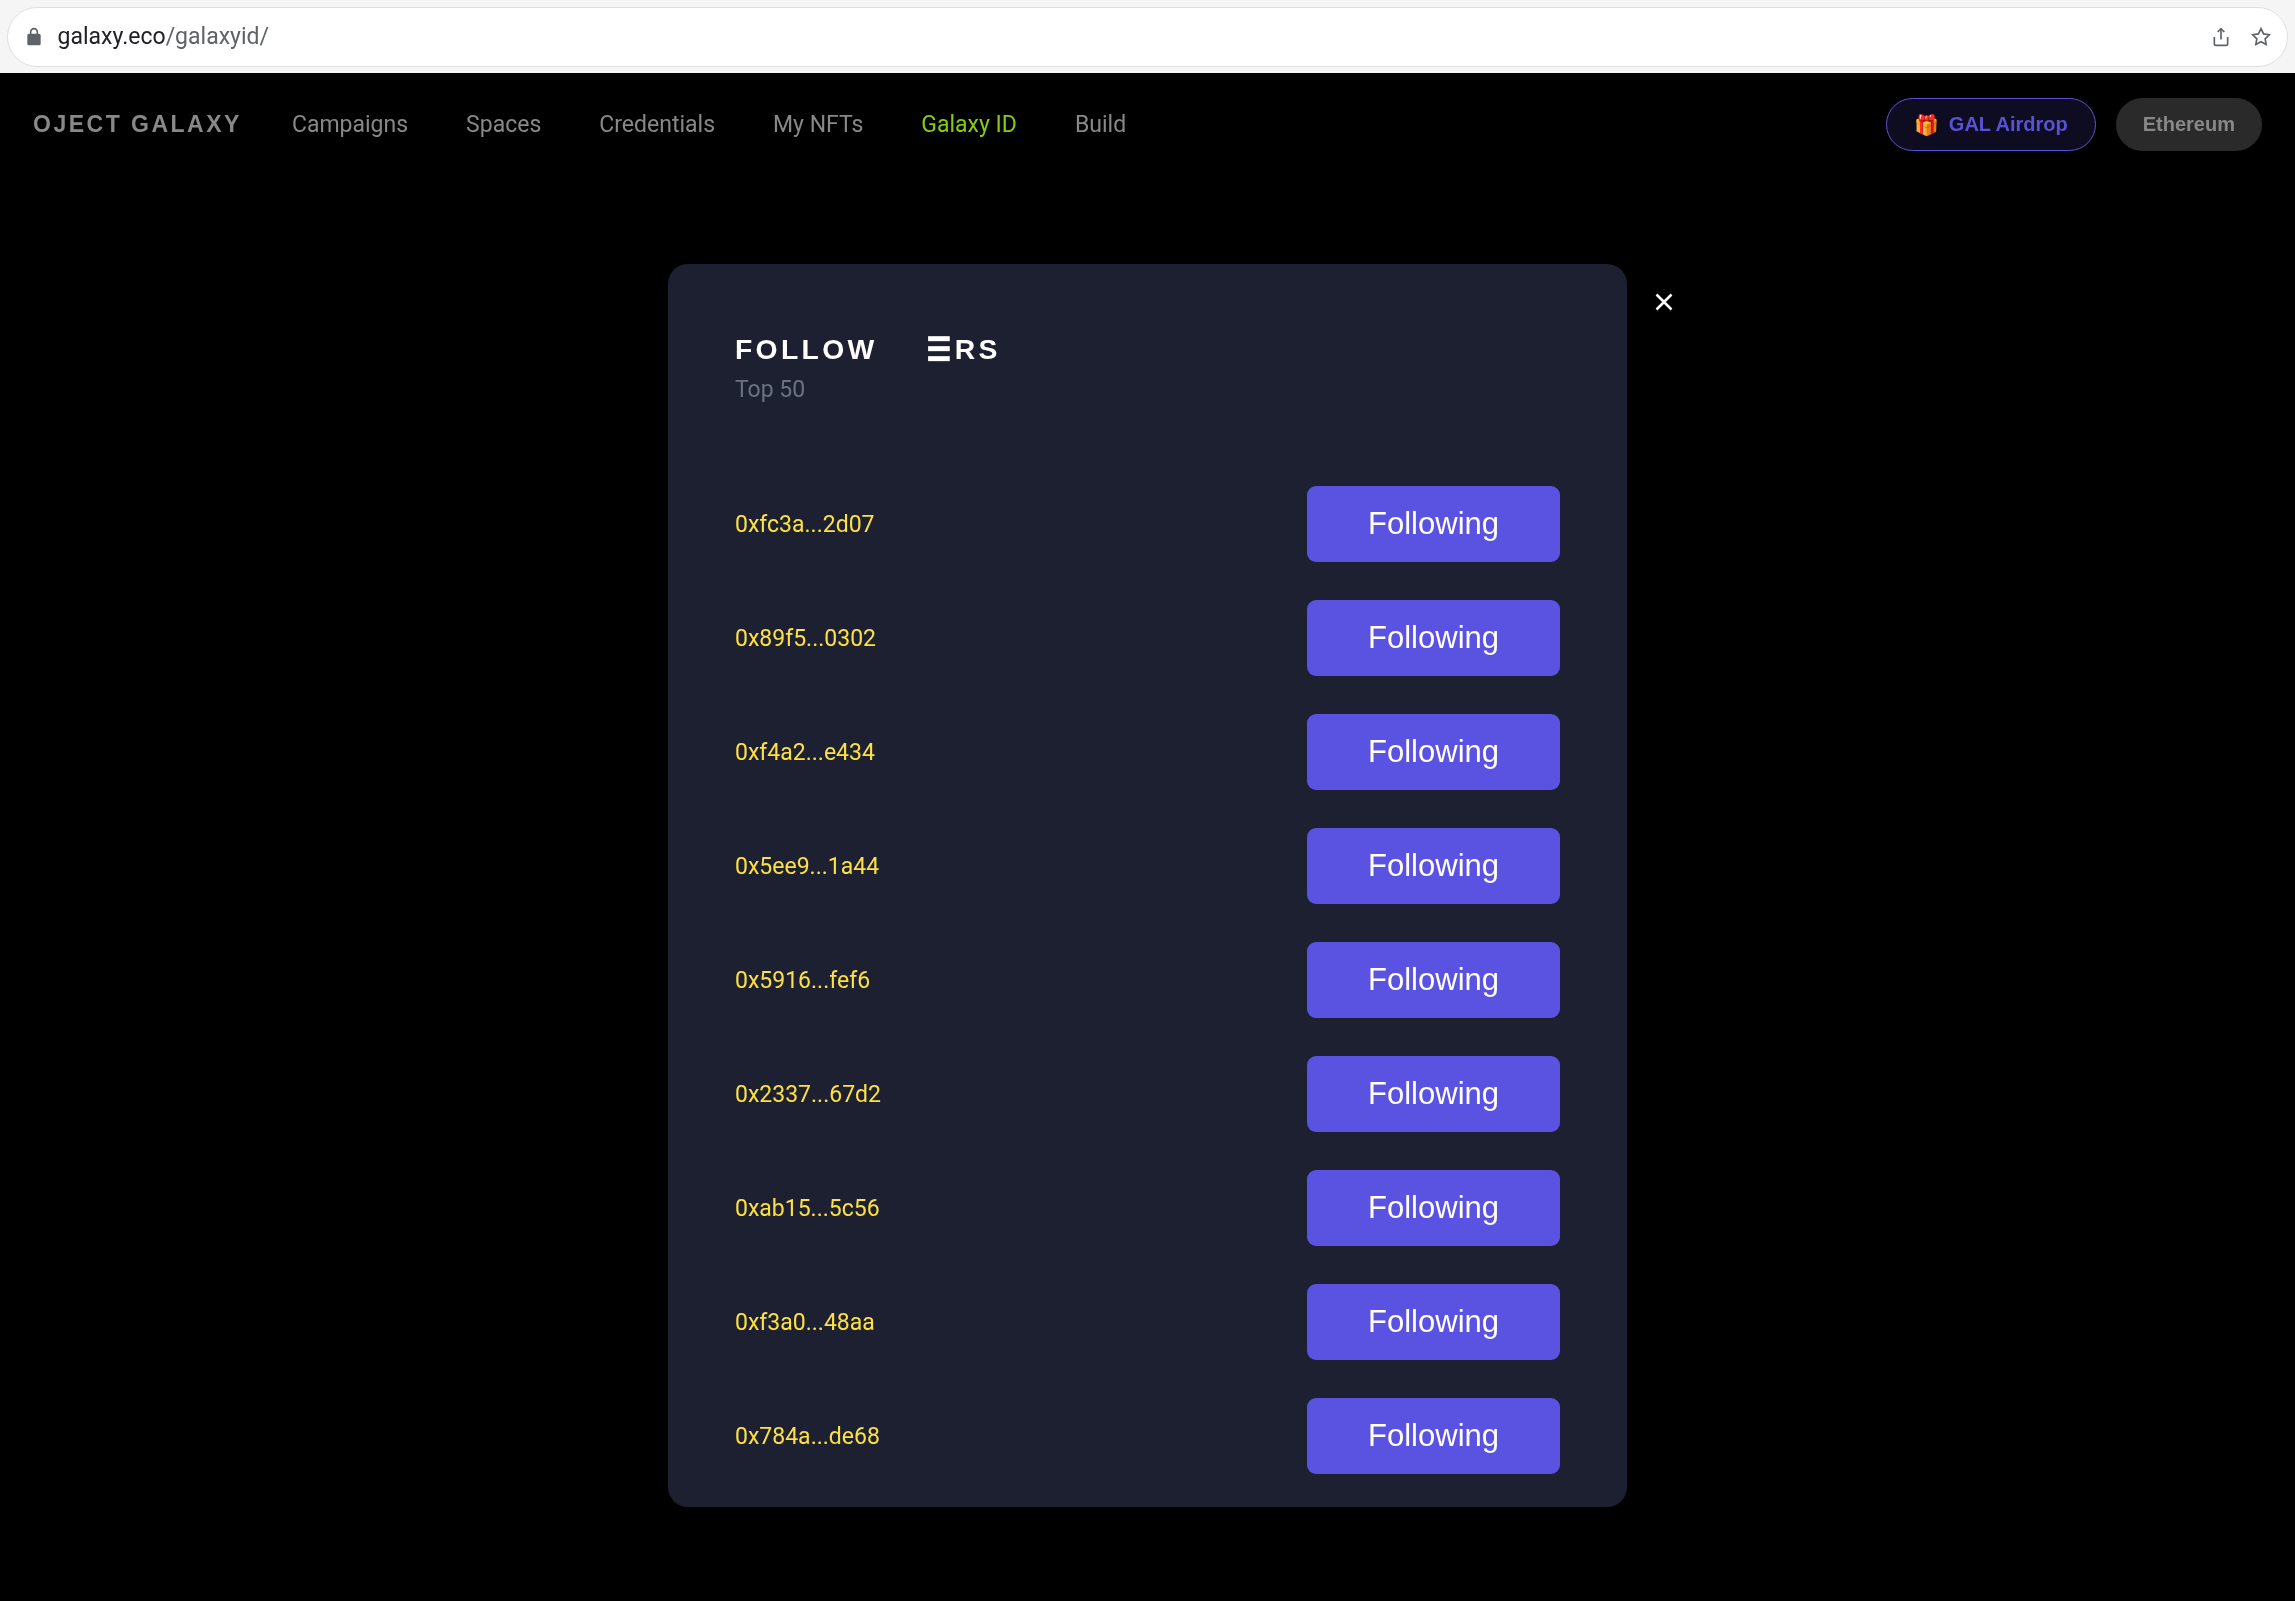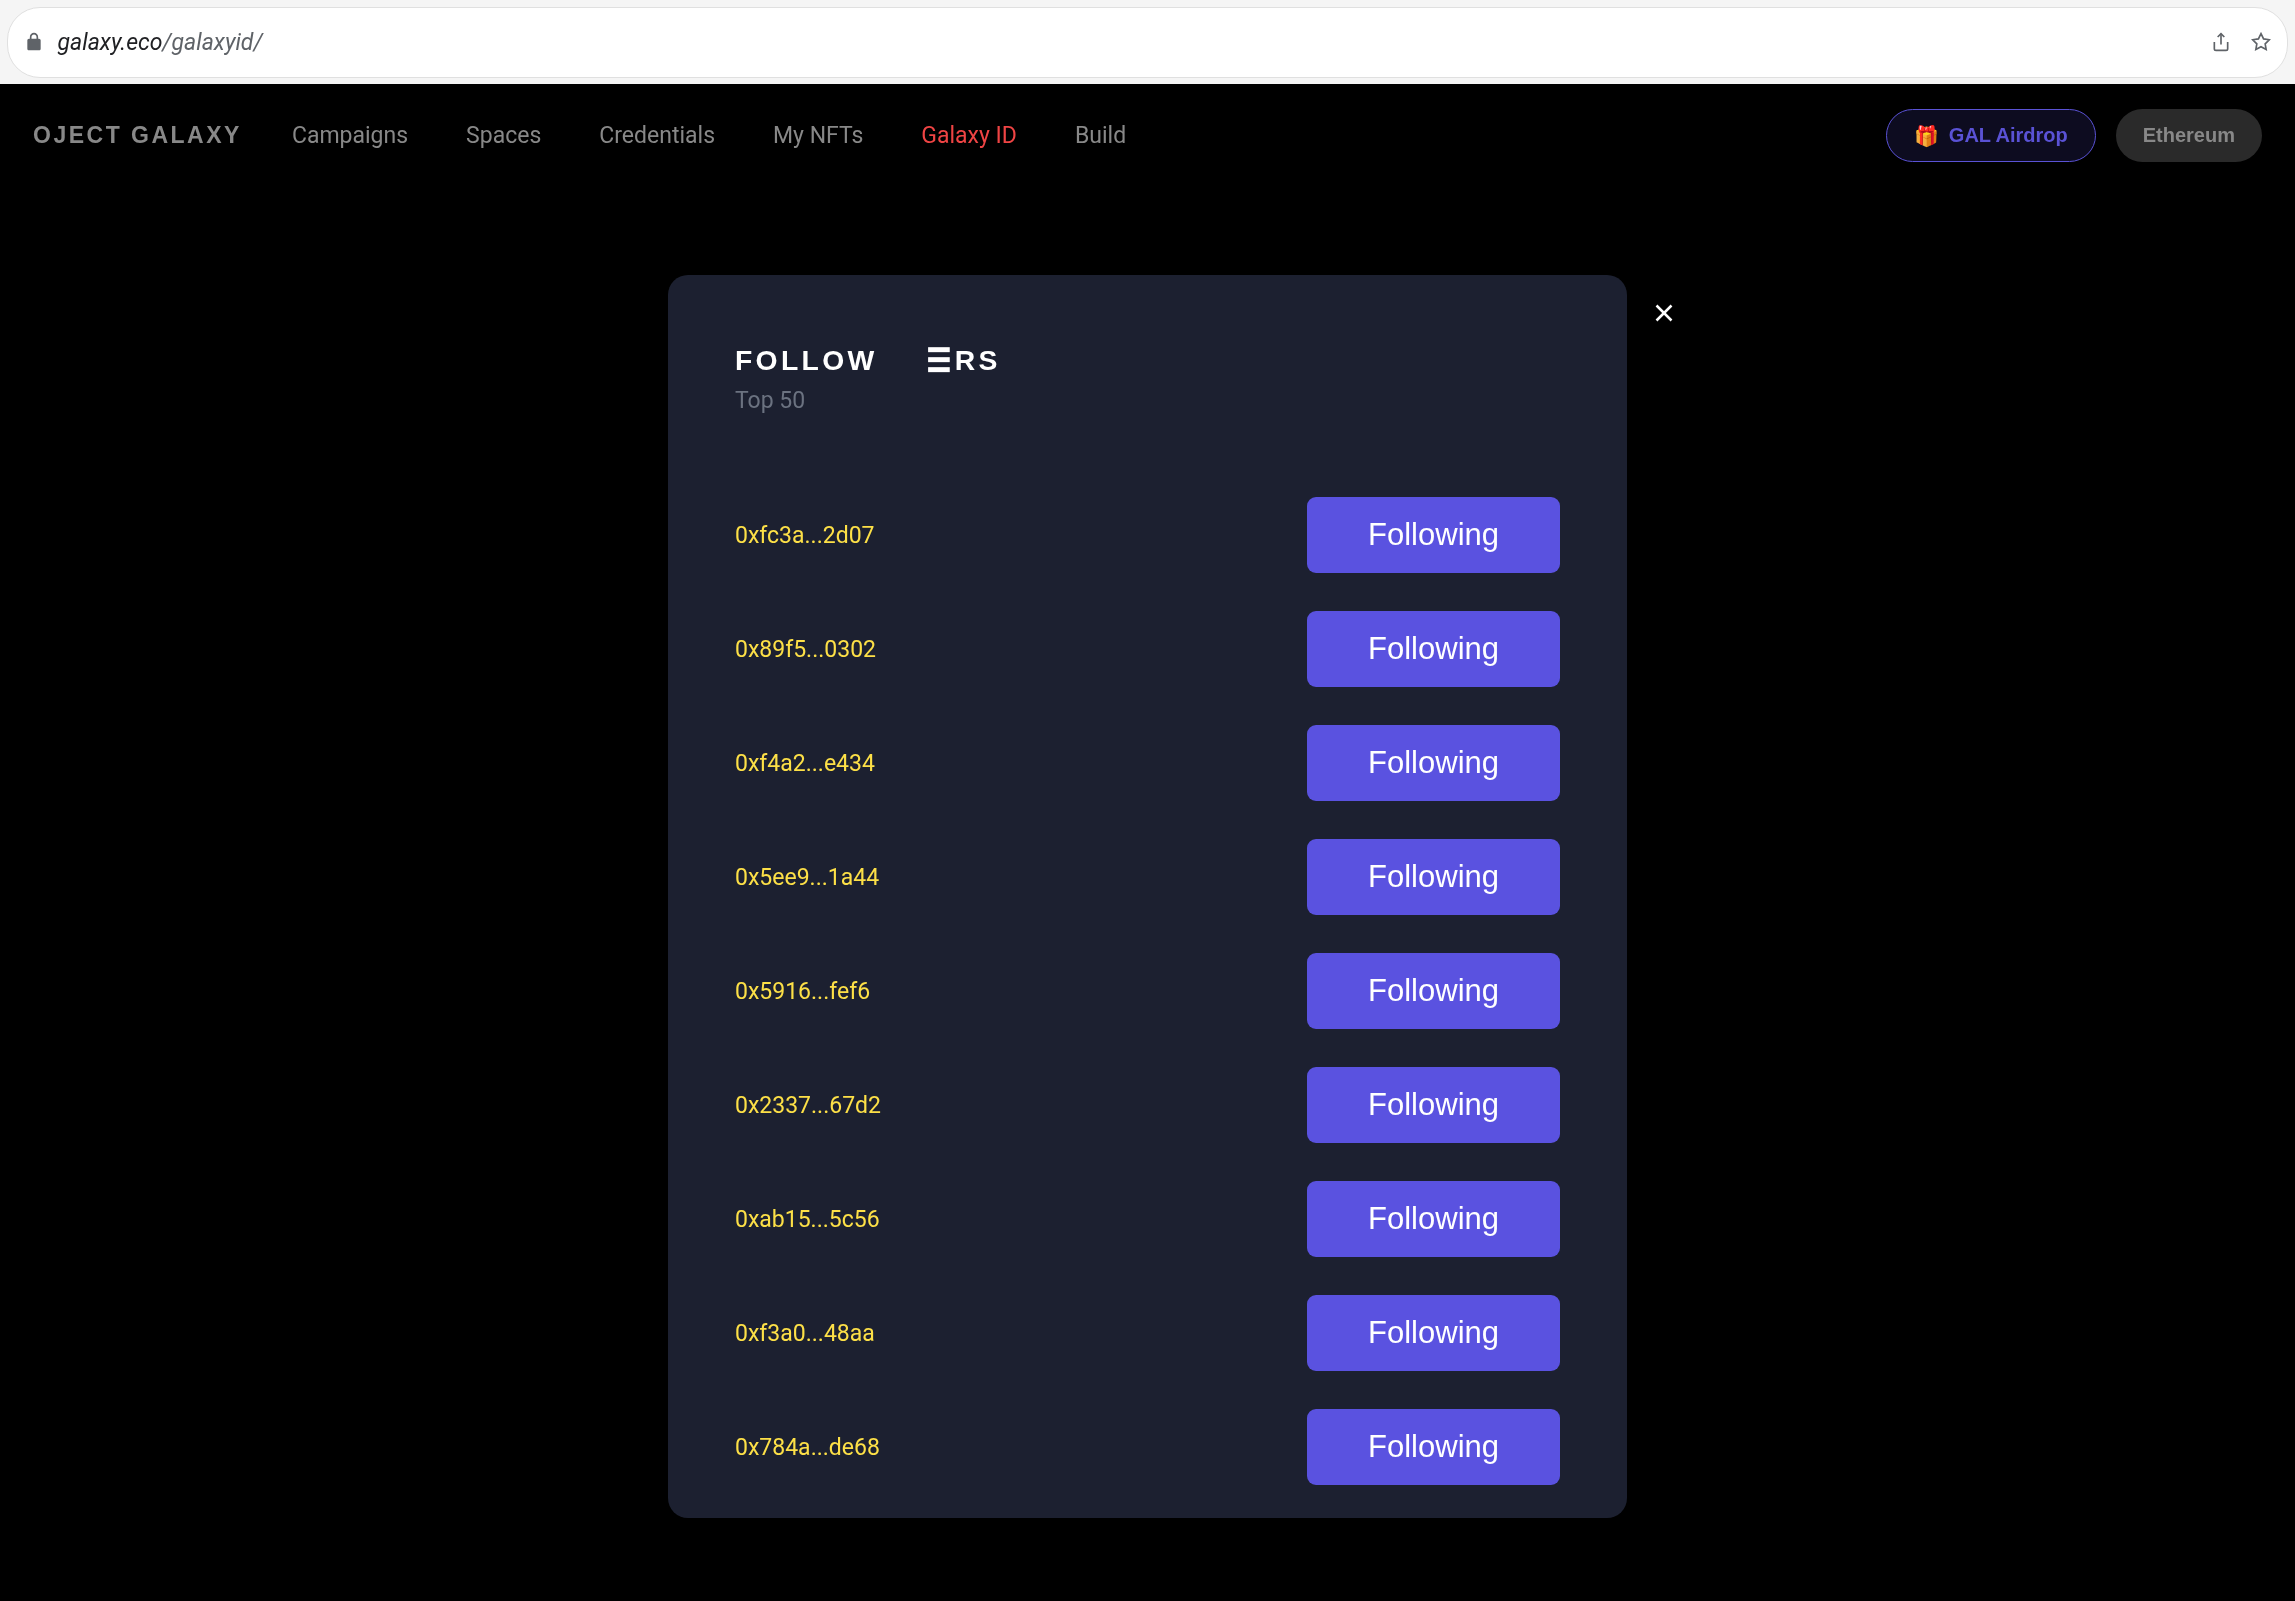--- a/index.html
+++ b/index.html
@@ -9,29 +9,28 @@
     }
     
     body {
       font-family: -apple-system, BlinkMacSystemFont, 'Segoe UI', Roboto, sans-serif;
       background: #f5f5f5;
       overflow: hidden;
     }
     
     .browser-bar {
       background: #fff;
-      height: 71px;
+      height: 60px;
       display: flex;
       align-items: center;
       padding: 0 16.6px;
       border: 0.8px solid #e0e0e0;
       border-radius: 33px;
       margin: 6.7px;
       position: relative;
-      font-style: italic;
     }
     
     .lock-icon {
       width: 20px;
       height: 20px;
       margin-right: 13.3px;
       color: #5f6368;
     }
     
     .url-text {
@@ -88,21 +87,21 @@
     }
     
     .nav-item {
       color: #888;
       font-size: 23px;
       text-decoration: none;
       cursor: pointer;
     }
     
     .nav-item.active {
-      color: #ef4444;
+      color: #84cc16;
     }
     
     .header-actions {
       margin-left: auto;
       display: flex;
       gap: 20px;
     }
     
     .btn-airdrop {
       background: rgba(90, 82, 213, 0.15);

